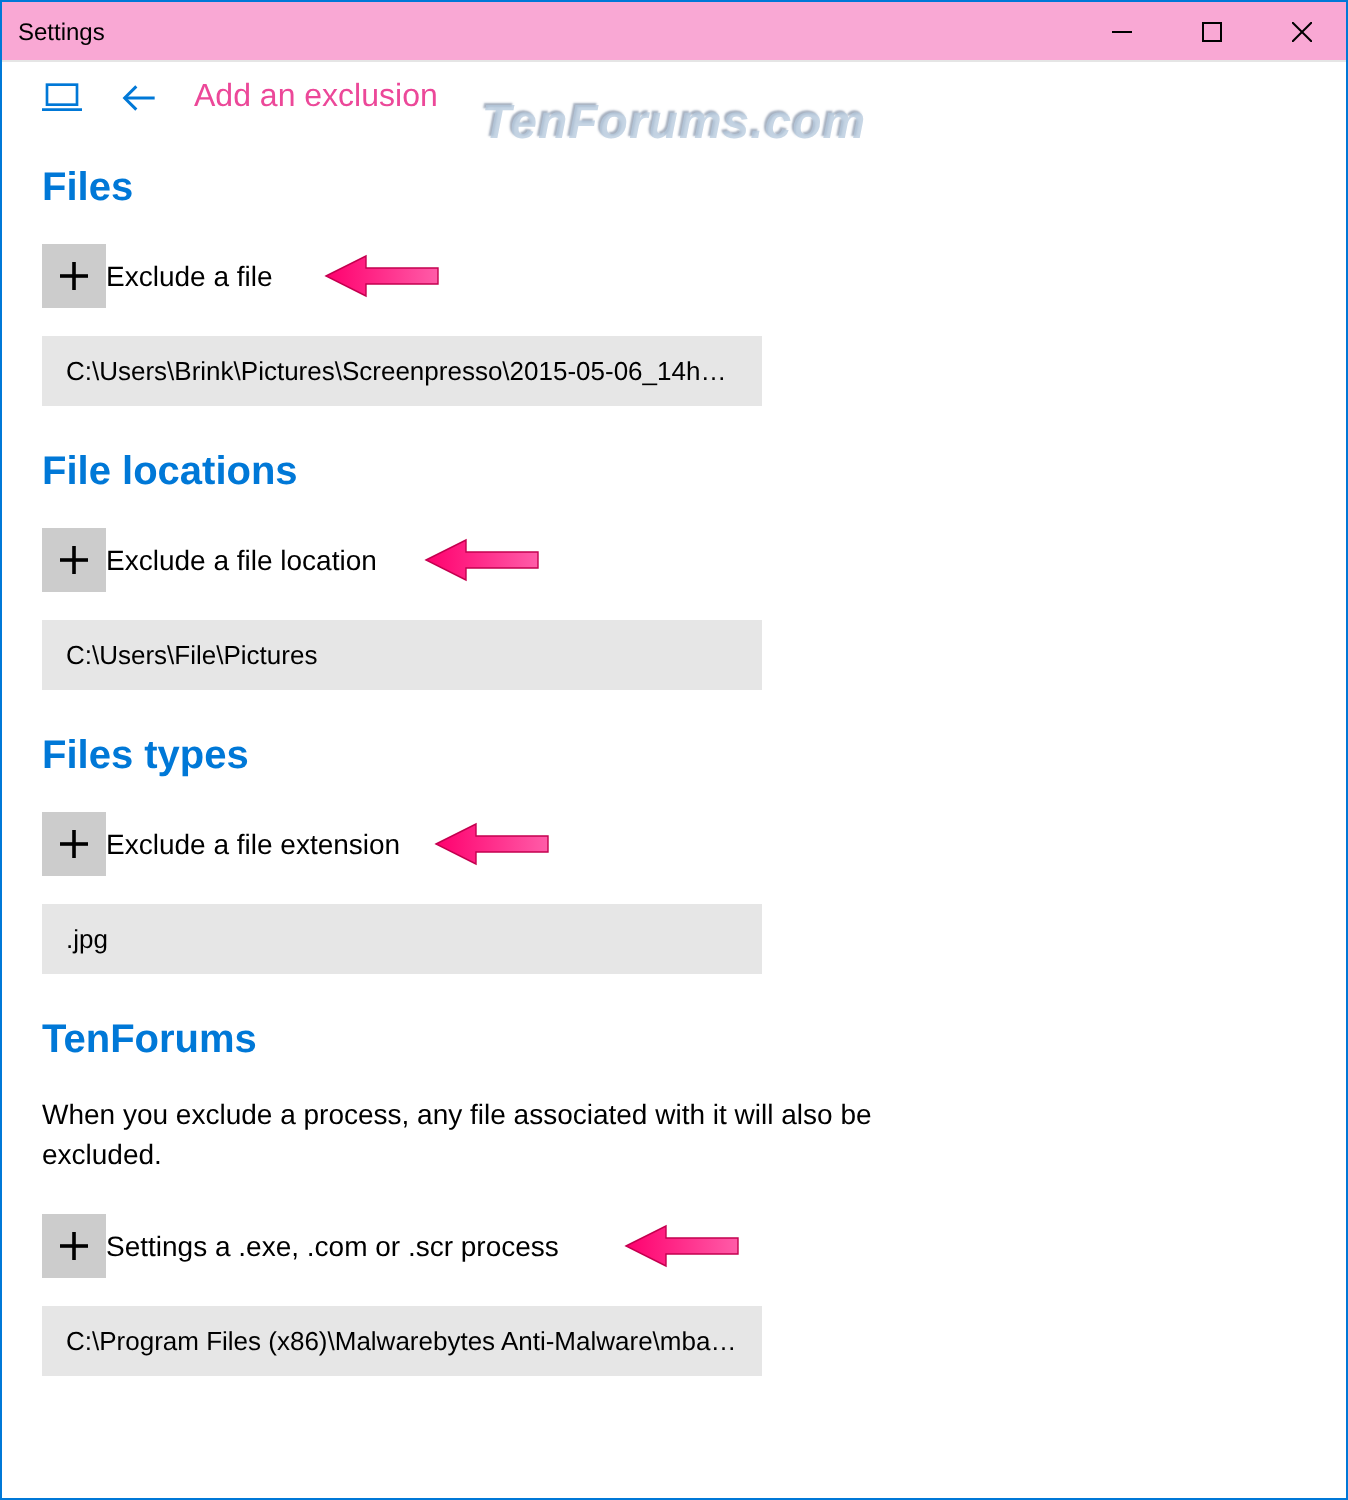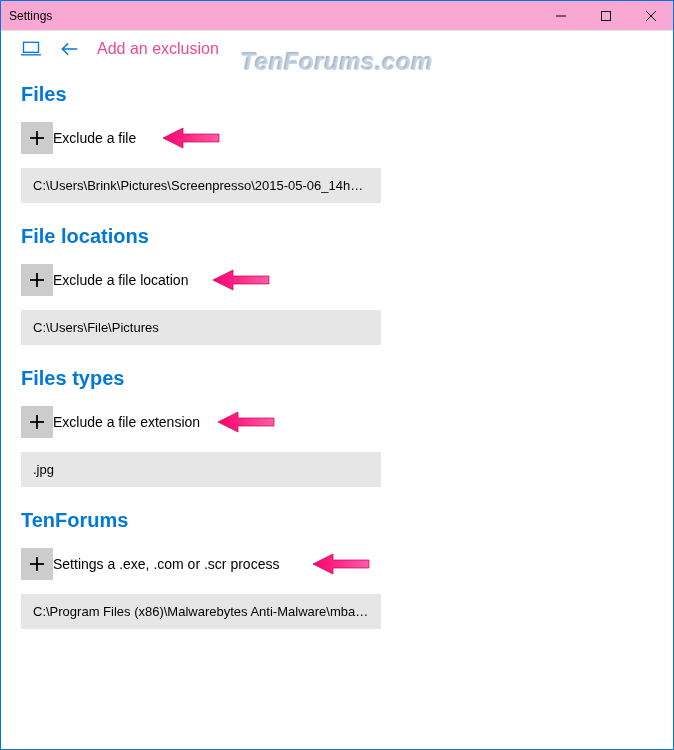--- a/index.html
+++ b/index.html
@@ -235,20 +235,21 @@
         <svg width="60" height="28">
             <polygon points="2,14 22,4 22,10 58,10 58,18 22,18 22,24" fill="url(#g1)" stroke="#c4004f" stroke-width="0.7"></polygon>
           </svg>
       </span>
     </div>
     <div class="exclusion-item">.jpg</div>
   </div>
 
   <div class="section">
     <div class="section-title">TenForums</div>
+    <div class="section-desc">When you exclude a process, any file associated with it will also be excluded.</div>
     <div class="add-row">
       <div class="plus-btn">
         <svg viewBox="0 0 16 16">
             <line x1="8" y1="1" x2="8" y2="15" stroke="black" stroke-width="1.8"></line>
             <line x1="1" y1="8" x2="15" y2="8" stroke="black" stroke-width="1.8"></line>
           </svg>
       </div>
       <span class="add-label">Settings a .exe, .com or .scr process</span>
       <span class="arrow-annot" style="left:290px;top:2px;">
         <svg width="60" height="28">

